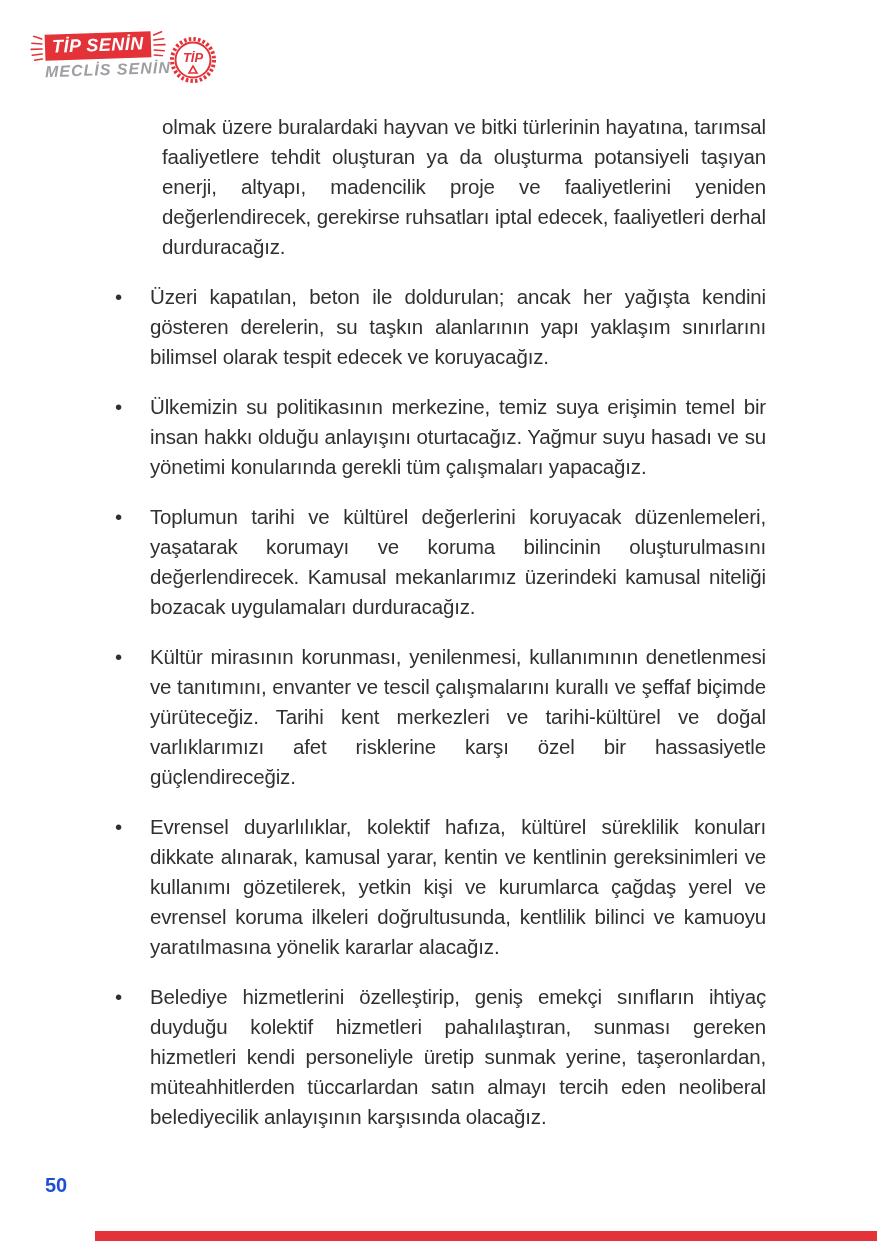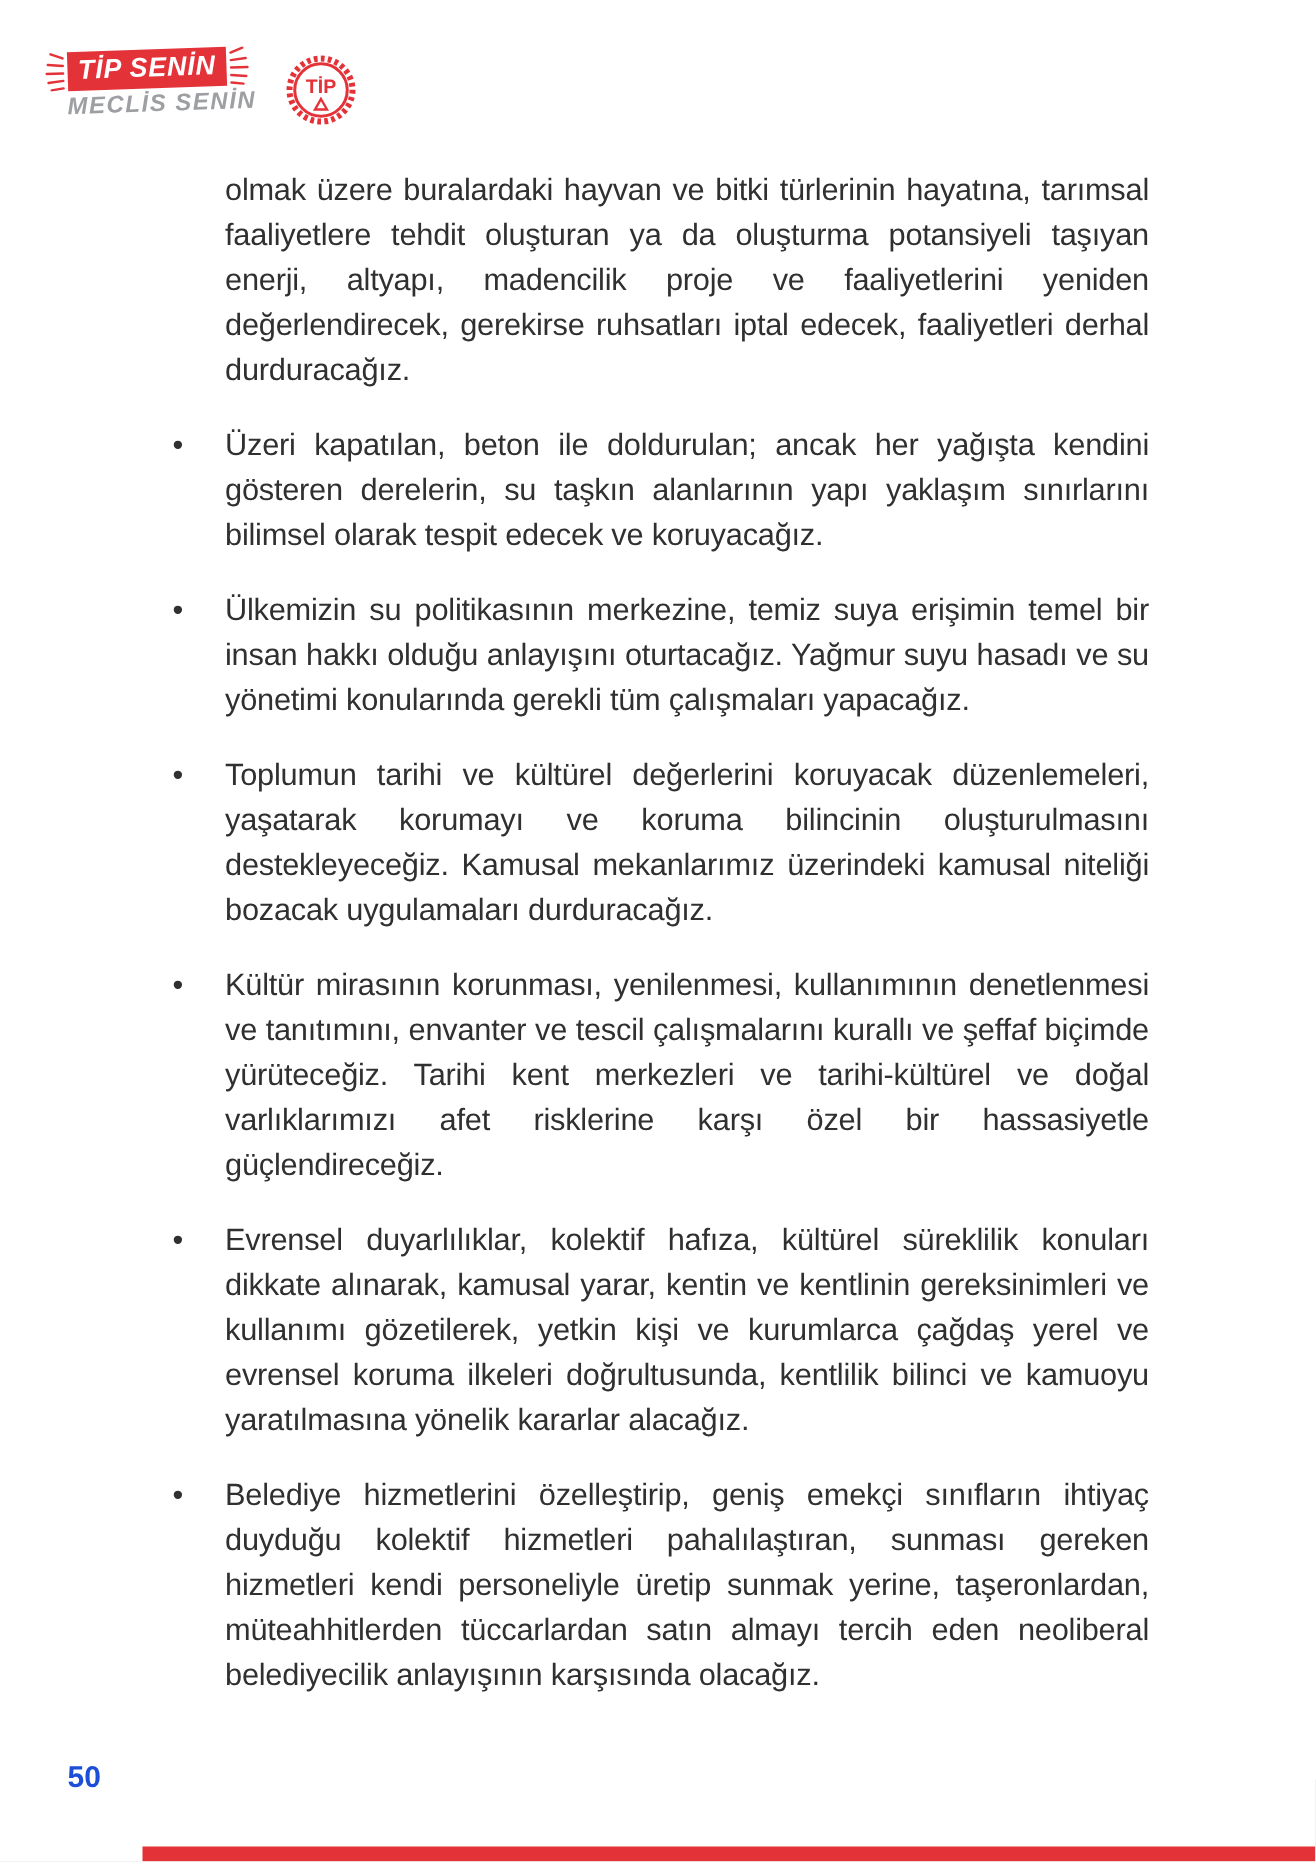--- a/index.html
+++ b/index.html
@@ -46,38 +46,39 @@
     color: #9d9fa2;
     font-weight: bold;
     font-style: italic;
     font-size: 16px;
     letter-spacing: 1px;
     white-space: nowrap;
     transform: rotate(-2deg);
   }
   .emblem {
     position: absolute;
-    left: 144px;
+    left: 123px;
     top: 2px;
     width: 50px;
     height: 50px;
+    font-style: italic;
   }
 
   
   .content {
     position: absolute;
     left: 150px;
     top: 112px;
     width: 616px;
     font-size: 20.5px;
     line-height: 30px;
     letter-spacing: -0.15px;
     text-align: justify;
   }
-  .content p.intro { margin: 0 0 20px 0; }
+  .content p.intro { margin: 0 0 20px 12px; }
   ul.bullets { list-style: none; margin: 0; padding: 0; }
   ul.bullets li { position: relative; margin: 0 0 20px 0; }
   ul.bullets li .dot {
     position: absolute;
     left: -35px;
     top: 0;
     color: #303030;
   }
 
   
@@ -146,21 +147,21 @@
       <li>
         <span class="dot">•</span>
         <span>Üzeri kapatılan, beton ile doldurulan; ancak her yağışta kendini gösteren derelerin, su taşkın alanlarının yapı yaklaşım sınırlarını bilimsel olarak tespit edecek ve koruyacağız.</span>
       </li>
       <li>
         <span class="dot">•</span>
         <span>Ülkemizin su politikasının merkezine, temiz suya erişimin temel bir insan hakkı olduğu anlayışını oturtacağız. Yağmur suyu hasadı ve su yönetimi konularında gerekli tüm çalışmaları yapacağız.</span>
       </li>
       <li>
         <span class="dot">•</span>
-        <span>Toplumun tarihi ve kültürel değerlerini koruyacak düzenlemeleri, yaşatarak korumayı ve koruma bilincinin oluşturulmasını destekleyeceğiz. Kamusal mekanlarımız üzerindeki kamusal niteliği bozacak uygulamaları durduracağız.</span>
+        <span>Toplumun tarihi ve kültürel değerlerini koruyacak düzenlemeleri, yaşatarak korumayı ve koruma bilincinin oluşturulmasını değerlendirecek. Kamusal mekanlarımız üzerindeki kamusal niteliği bozacak uygulamaları durduracağız.</span>
       </li>
       <li>
         <span class="dot">•</span>
         <span>Kültür mirasının korunması, yenilenmesi, kullanımının denetlenmesi ve tanıtımını, envanter ve tescil çalışmalarını kurallı ve şeffaf biçimde yürüteceğiz. Tarihi kent merkezleri ve tarihi-kültürel ve doğal varlıklarımızı afet risklerine karşı özel bir hassasiyetle güçlendireceğiz.</span>
       </li>
       <li>
         <span class="dot">•</span>
         <span>Evrensel duyarlılıklar, kolektif hafıza, kültürel süreklilik konuları dikkate alınarak, kamusal yarar, kentin ve kentlinin gereksinimleri ve kullanımı gözetilerek, yetkin kişi ve kurumlarca çağdaş yerel ve evrensel koruma ilkeleri doğrultusunda, kentlilik bilinci ve kamuoyu yaratılmasına yönelik kararlar alacağız.</span>
       </li>
       <li>

